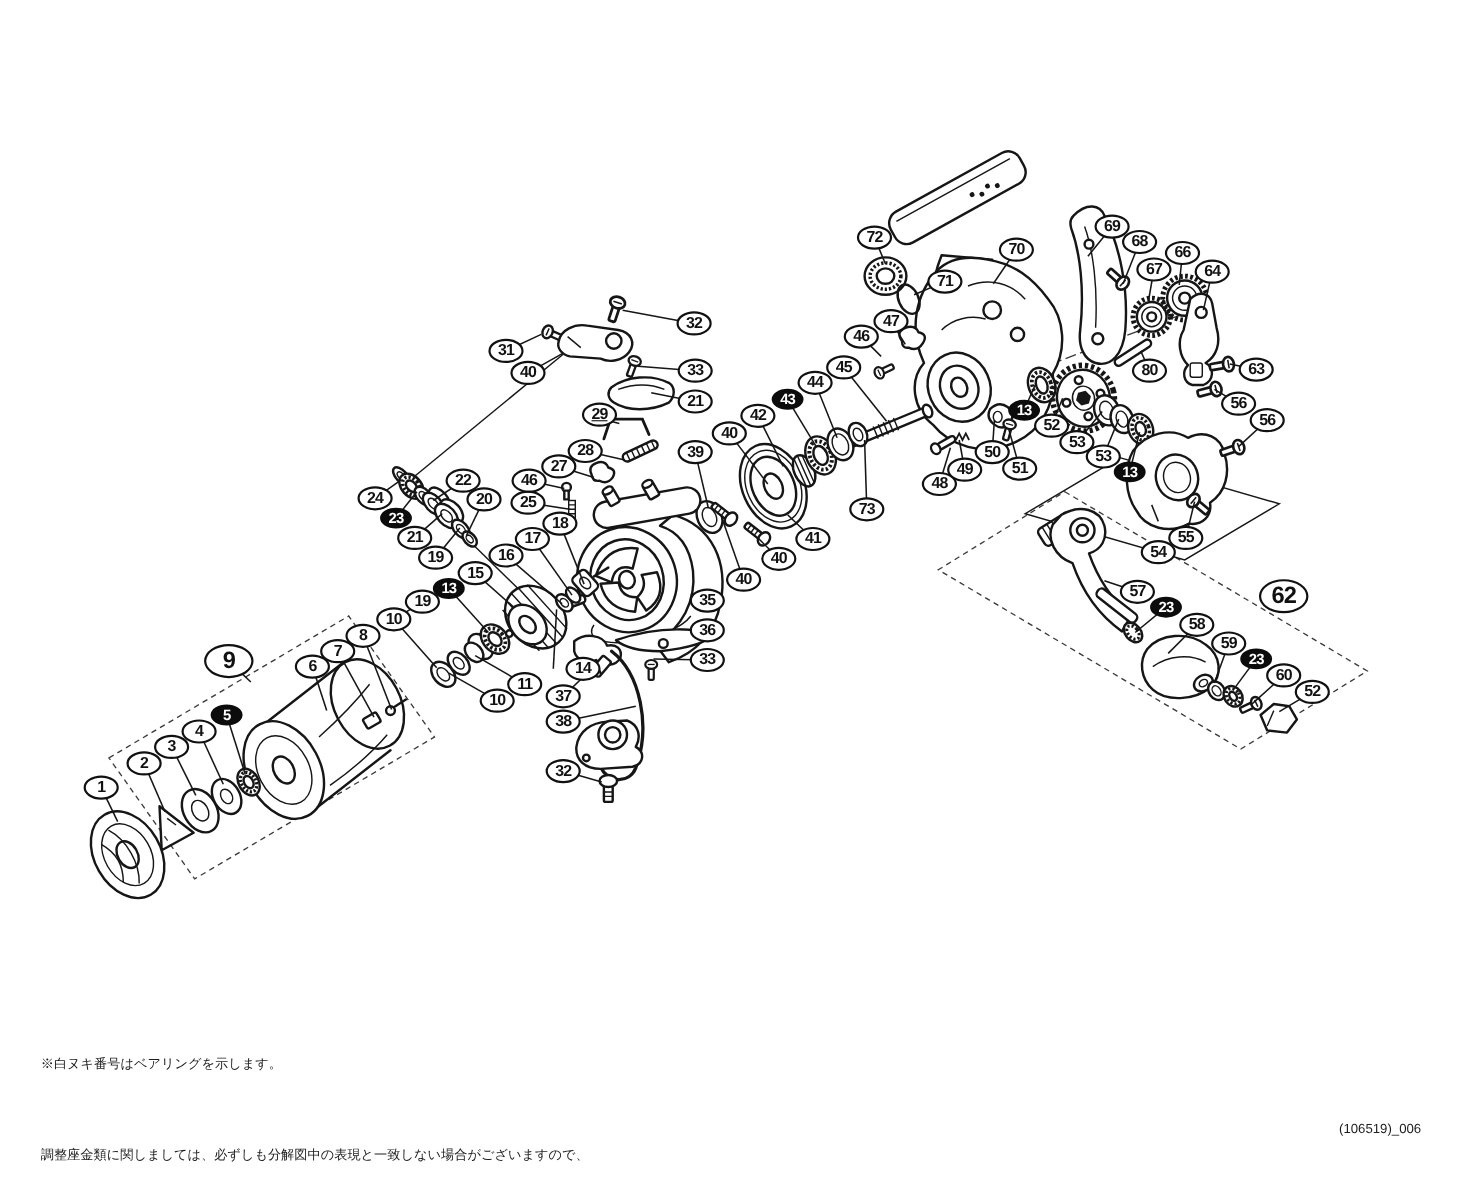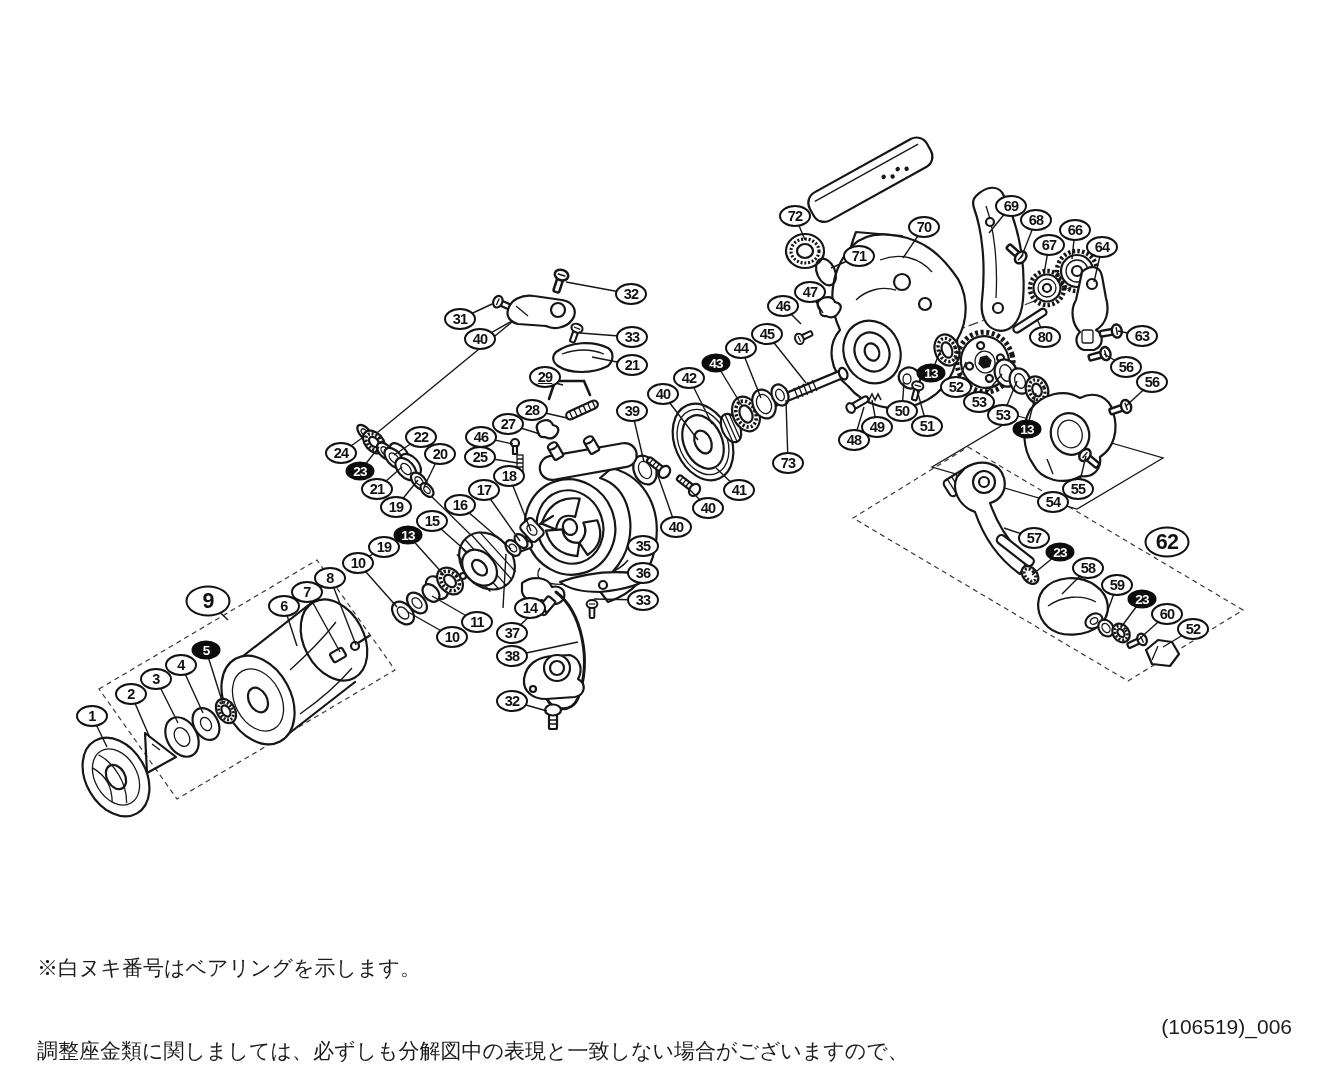--- a/index.html
+++ b/index.html
@@ -15,21 +15,21 @@
   .axis{fill:none;stroke:#3a3a3a;stroke-width:1.2;stroke-dasharray:10 4 2 4;}
   .dark{fill:#161616;stroke:none;}
   
   .co{position:absolute;display:flex;align-items:center;justify-content:center;
       box-sizing:border-box;border:2.5px solid #111;border-radius:50%;
       background:#fff;color:#111;font-weight:700;font-size:14.5px;letter-spacing:-0.8px;
       width:32px;height:22px;transform:translate(-50%,-50%);line-height:1;}
   .co.black{background:#0c0c0c;border-color:#0c0c0c;color:#fff;width:29px;height:19px;font-size:13.5px;}
   .co.large{width:45px;height:31px;font-size:21.5px;}
   
-  .note{position:absolute;color:#1c1c1c;font-size:21px;line-height:25px;white-space:pre;}
+  .note{position:absolute;color:#1c1c1c;font-size:12px;line-height:25px;white-space:pre;}
   #note-bearing{left:37px;top:955px;}
   #note-washer{left:37px;top:988px;}
   #doc-code{right:33px;top:1014px;text-align:right;}
 </style>
 </head>
 <body>
 
 <div id="stage">
 
   <svg id="art" width="1325" height="1074" viewBox="0 0 1325 1074">

